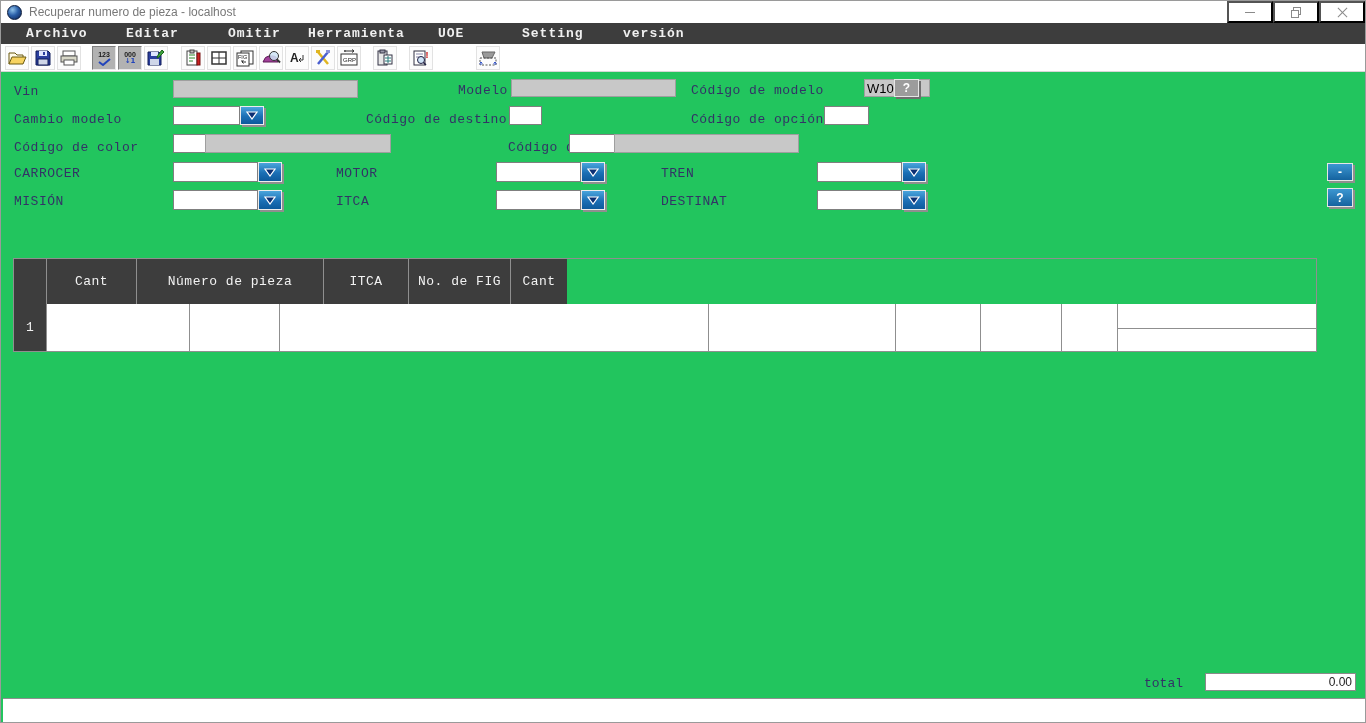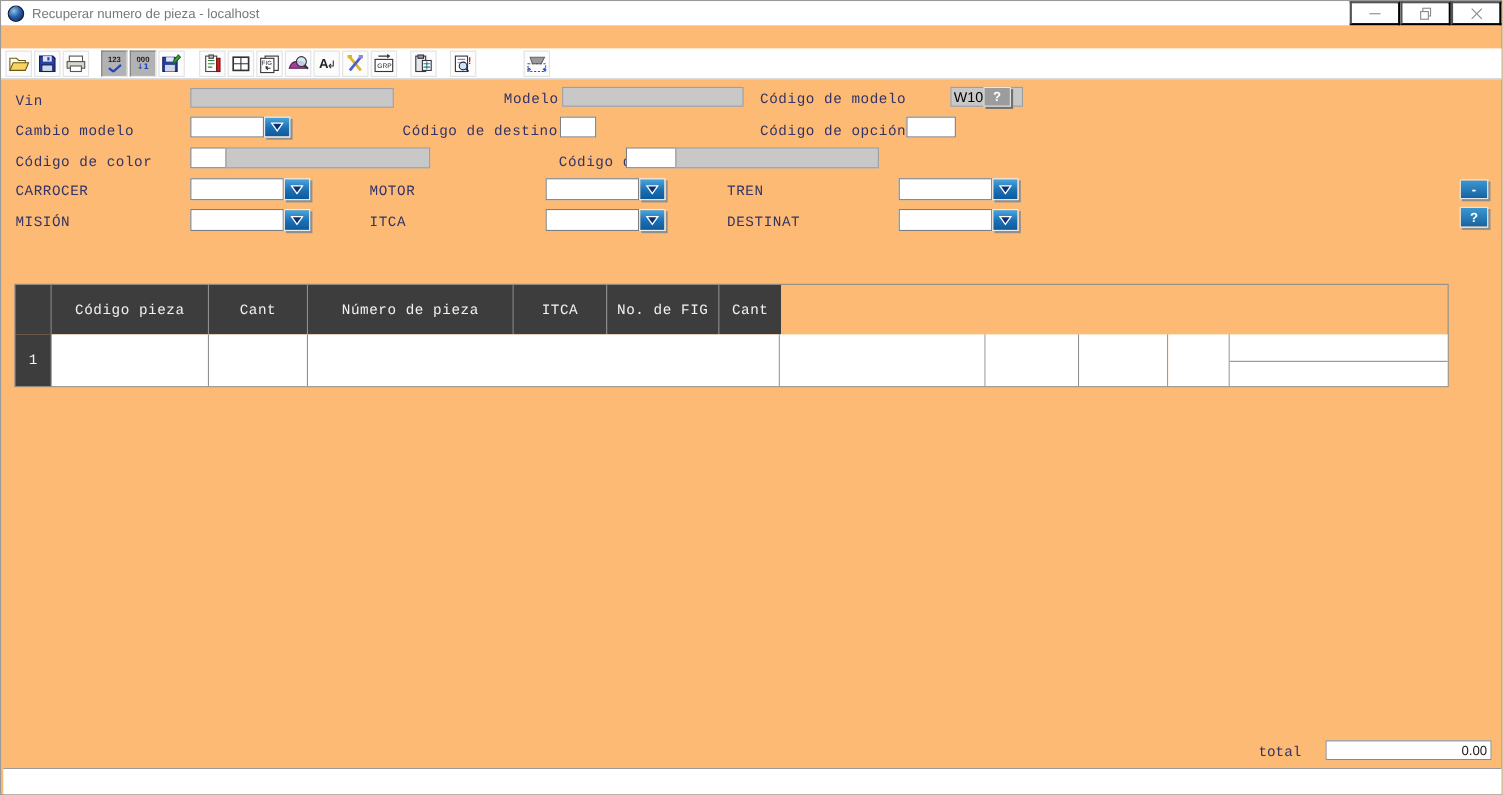--- a/index.html
+++ b/index.html
@@ -1,18 +1,18 @@
 <!DOCTYPE html>
 <html><head>
 <meta charset="utf-8">
 <style>
   * { margin:0; padding:0; box-sizing:border-box; }
   html,body { width:1366px; height:723px; }
   body { font-family:"Liberation Mono","DejaVu Sans Mono",monospace; background:#fff; position:relative; overflow:hidden; }
-  .window { position:absolute; inset:0; background:#fdba74; border:1px solid #9a9a9a;text-decoration:underline; }
+  .window { position:absolute; inset:0; background:#22c55e; border:1px solid #9a9a9a;text-decoration:underline; }
 
   
   .titlebar { position:absolute; left:0; top:0; width:100%; height:22px; background:#fff; }
   .app-icon { position:absolute; left:6px; top:4px; width:15px; height:15px; border-radius:50%;
               background:radial-gradient(circle at 35% 30%, #8fc3ea 0%, #2a5fa8 45%, #0b1f4e 100%);
               border:1px solid #0a1a3a; }
   .title-text { position:absolute; left:28px; top:4px; font-family:"Liberation Sans",sans-serif;
                 font-size:12px; color:#787878; }
   .win-controls { position:absolute; right:0; top:0; height:22px; display:flex; }
   .win-btn { width:46px; height:22px; display:flex; align-items:center; justify-content:center; background:#fff; }
@@ -110,20 +110,29 @@
       </button>
       <button class="win-btn">
         <span class="glyph-close">
             <i></i>
             <i></i>
           </span>
       </button>
     </div>
   </div>
 
+  <div class="menubar">
+    <span class="menu-item" style="left:25px">Archivo</span>
+    <span class="menu-item" style="left:125px">Editar</span>
+    <span class="menu-item" style="left:227px">Omitir</span>
+    <span class="menu-item" style="left:307px">Herramienta</span>
+    <span class="menu-item" style="left:437px">UOE</span>
+    <span class="menu-item" style="left:521px">Setting</span>
+    <span class="menu-item" style="left:622px">versión</span>
+  </div>
 
   <div class="toolbar">
     <button class="tbtn" style="left:4px">
       <svg width="20" height="18" viewBox="0 0 20 18">
         <path d="M2 15 L2 4 L8 4 L10 6 L16 6 L16 8" fill="#fffbe8" stroke="#6b5a10"></path>
         <path d="M2 15 L5 8 L19 8 L16 15 Z" fill="#f7d361" stroke="#6b5a10"></path>
       </svg>
     </button>
     <button class="tbtn" style="left:30px">
       <svg width="18" height="18" viewBox="0 0 18 18">
@@ -329,21 +338,20 @@
         </svg>
     </button>
   </div>
 
   <button class="blue-btn" style="left:1326px;top:162px;width:26px;height:18px">-</button>
   <button class="blue-btn" style="left:1326px;top:187px;width:26px;height:19px">?</button>
 
   <div class="grid">
     <div class="grid-row">
       <div class="hcell" style="width:33px"></div>
-      <div class="hcell" style="width:143px">Código pieza</div>
       <div class="hcell" style="width:90px">Cant</div>
       <div class="hcell" style="width:187px">Número de pieza</div>
       <div class="hcell" style="width:85px">ITCA</div>
       <div class="hcell" style="width:102px">No. de FIG</div>
       <div class="hcell" style="width:56px">Cant</div>
     </div>
     <div class="grid-row">
       <div class="dcell rownum" style="width:33px">1</div>
       <div class="dcell" style="width:143px"></div>
       <div class="dcell" style="width:90px"></div>

